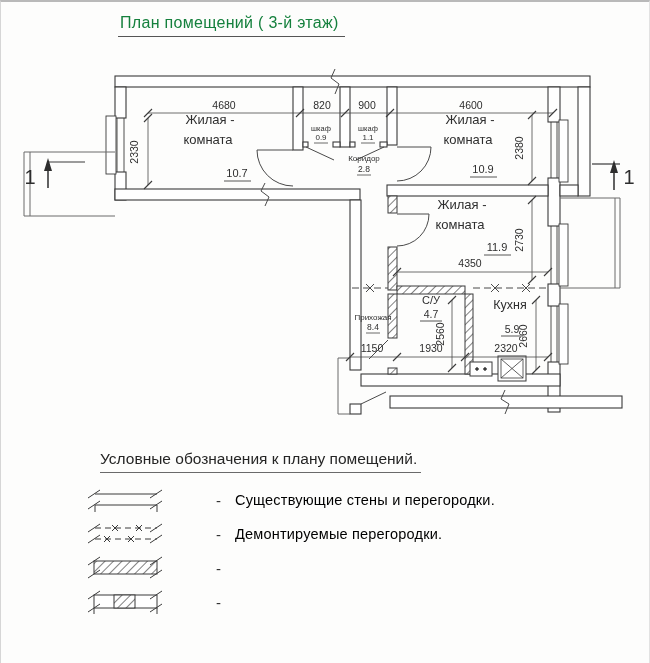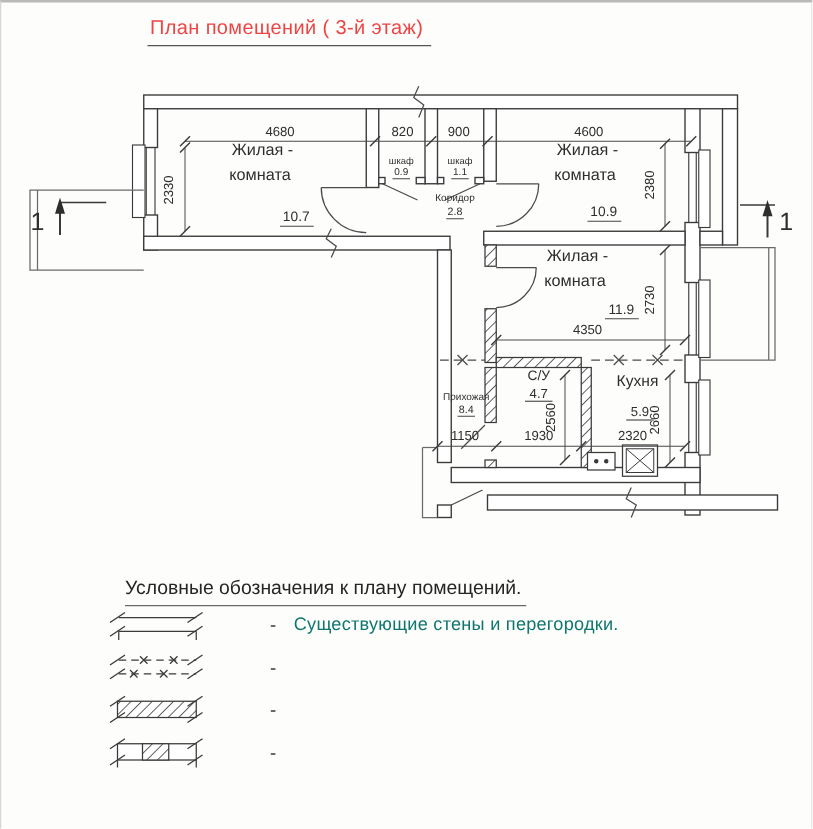--- a/index.html
+++ b/index.html
@@ -13,39 +13,39 @@
   }
   .sheet{
     position:absolute;inset:0;
     border-top:2px solid #b9b9b9;
     border-left:1px solid #d6d6d6;
     border-right:1px solid #e2e2e2;
     background:#fdfdfc;
   }
   .doc-title{
     position:absolute;left:118px;top:14px;
-    font-size:16px;letter-spacing:.3px;color:#ef4444;
+    font-size:16px;letter-spacing:.3px;color:#15803d;
     border-bottom:1.4px solid #555;
     padding:0 6px 4px 2px;
   }
   svg{position:absolute;left:0;top:0;}
   svg text{font-family:"Liberation Sans", sans-serif;fill:#2e2e2e;}
   .legend-title{
-    position:absolute;left:100px;top:462px;
+    position:absolute;left:100px;top:450px;
     font-size:15.5px;color:#252525;
     border-bottom:1.5px solid #6a6a6a;
     padding:0 4px 4px 0;
   }
   .legend-row{
     position:absolute;left:85px;height:28px;
     display:flex;align-items:center;
   }
   .legend-row .sym{flex:0 0 85px;position:static;}
   .legend-row .dash{margin-left:46px;font-size:15px;color:#333;}
-  .legend-row .lbl{margin-left:14px;font-size:14.5px;color:#0f766e;letter-spacing:.2px;}
+  .legend-row .lbl{margin-left:14px;font-size:14.5px;color:#000000;letter-spacing:.2px;}
   .r1{top:486px}.r2{top:520px}.r3{top:554px}.r4{top:588px}
 </style>
 </head>
 <body>
 
 <div class="sheet"></div>
 
 <div class="doc-title">План помещений ( 3-й этаж)</div>
 
 <svg width="650" height="445" viewBox="0 0 650 445">
@@ -286,20 +286,21 @@
         <path d="M51,4 L57,10 M51,10 L57,4"></path>
       <path d="M19,15 L25,21 M19,21 L25,15"></path>
         <path d="M43,15 L49,21 M43,21 L49,15"></path>
       <path d="M3,11 L15,3"></path>
         <path d="M3,22 L15,14"></path>
       <path d="M65,11 L77,3"></path>
         <path d="M65,22 L77,14"></path>
     </g>
   </svg>
   <span class="dash">-</span>
+  <span class="lbl">Демонтируемые перегородки.</span>
 </div>
 
 <div class="legend-row r3">
   <svg class="sym" width="85" height="26">
     <defs>
       <pattern id="hl3" width="6" height="6" patternUnits="userSpaceOnUse" patternTransform="rotate(45)">
         <rect width="6" height="6" fill="#ffffff"></rect>
         <line x1="0" y1="0" x2="0" y2="6" stroke="#4a4a4a" stroke-width="1.4"></line>
       </pattern>
     </defs>

